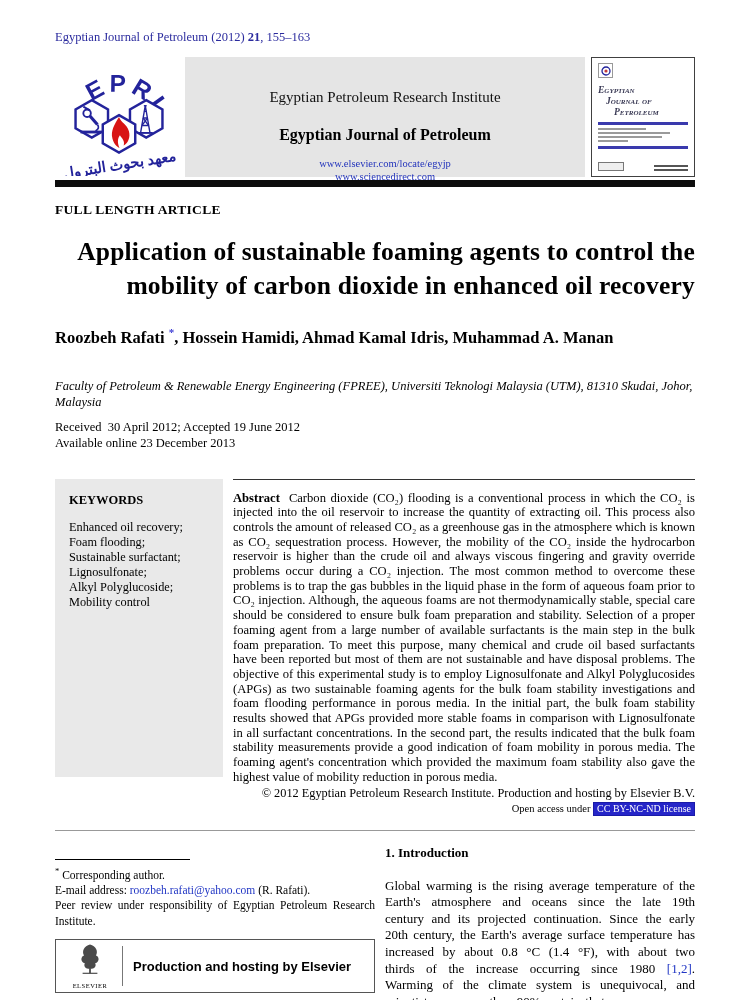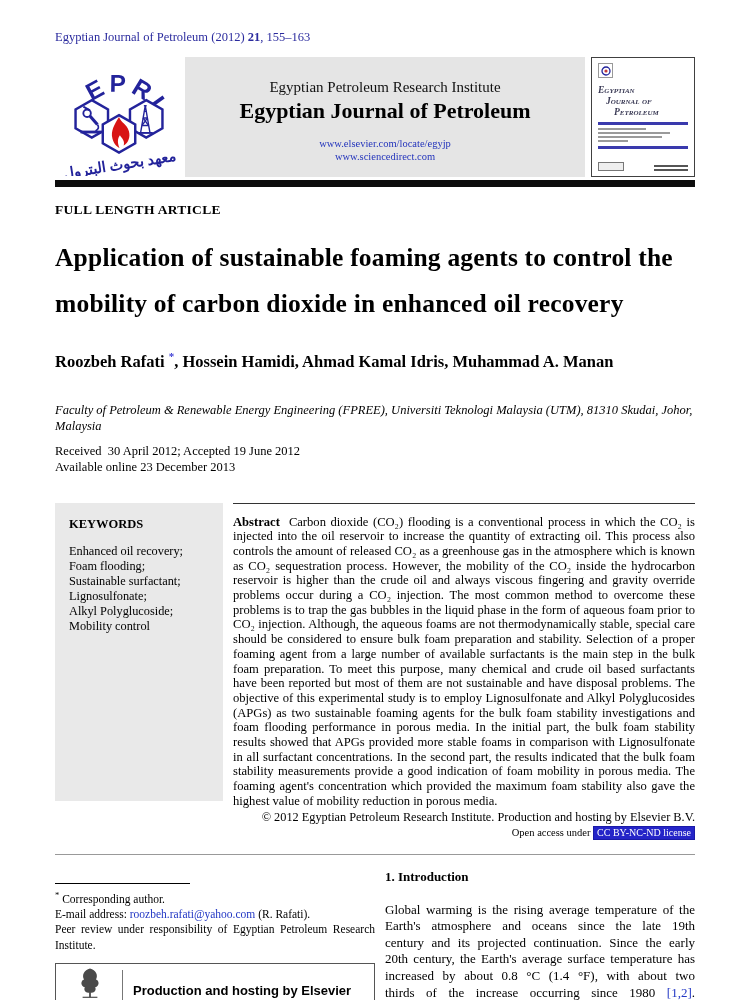--- a/index.html
+++ b/index.html
@@ -10,44 +10,44 @@
     color:#000;
   }
   
   .citation { font-size:12.5px; color:#2b2b9e; }
   .citation b { font-weight:bold; }
   
   .banner { display:flex; margin-top:12px; height:120px; }
   .logo-cell { width:128px; display:flex; align-items:center; justify-content:center; }
   .graybox {
     flex:1; background:#e5e5e5; margin-left:2px; margin-right:6px;
-    text-align:center; padding-top:22px;
+    text-align:center; padding-top:32px;
   }
   .inst { font-size:15px; color:#111; }
-  .jname { font-size:22px; font-weight:bold; margin-top:2px; }
+  .jname { font-size:16px; font-weight:bold; margin-top:20px; }
   .urls { margin-top:14px; font-size:10.5px; color:#2233bb; line-height:12.5px; }
   .urls a { color:#2233bb; text-decoration:none; }
   .cover {
     width:104px; height:120px; border:1px solid #404040; background:#fff;
     padding:5px 6px; font-size:8px; position:relative;
   }
   .cover-logo { width:15px; height:15px; border:1px solid #999; display:flex; align-items:center; justify-content:center; }
   .cover-title { margin-top:7px; font-style:italic; font-weight:bold; font-variant:small-caps; color:#3a3a55; font-size:9.5px; line-height:11px; }
   .ct2 { padding-left:8px; } .ct3 { padding-left:16px; }
   .cover-bar { height:3px; background:#3a3aad; margin-top:4px; }
   .cover-lines { margin-top:3px; }
   .cover-lines div { height:2px; background:#9a9a9a; margin-bottom:2px; }
   .cover-foot { position:absolute; bottom:5px; left:6px; right:6px; display:flex; justify-content:space-between; align-items:flex-end; }
   .cf-left { width:26px; height:9px; border:1px solid #777; background:#eee; }
   .cf-right div { width:34px; height:2px; background:#555; margin-top:2px; }
   
   .blackbar { height:7px; background:#0d0d0d; margin-top:3px; }
   
   .fla { margin-top:15px; font-size:13.5px; font-weight:bold; letter-spacing:.3px; }
-  .title { margin-top:17px; font-size:25.5px; font-weight:bold; line-height:46px; letter-spacing:.2px; }
+  .title { margin-top:17px; font-size:25.5px; font-weight:bold; line-height:34px; letter-spacing:.2px;text-align:right; }
   .authors { margin-top:23px; font-size:16.5px; font-weight:bold; }
   .authors sup { color:#3b3bd4; font-size:11px; }
   .affil { margin-top:30px; font-size:12.5px; font-style:italic; line-height:16px; }
   .dates { margin-top:9px; font-size:12.5px; line-height:16px; }
   
   .abs-row { display:flex; margin-top:28px; }
   .kwbox { width:168px; height:298px; background:#e9e9e9; padding:14px 12px 0 14px; }
   .kw-head { font-size:12.5px; font-weight:bold; }
   .kw-list { margin-top:12px; font-size:12.3px; line-height:15px; }
   .abs-col { flex:1; margin-left:10px; border-top:1px solid #333; padding-top:11px; }

